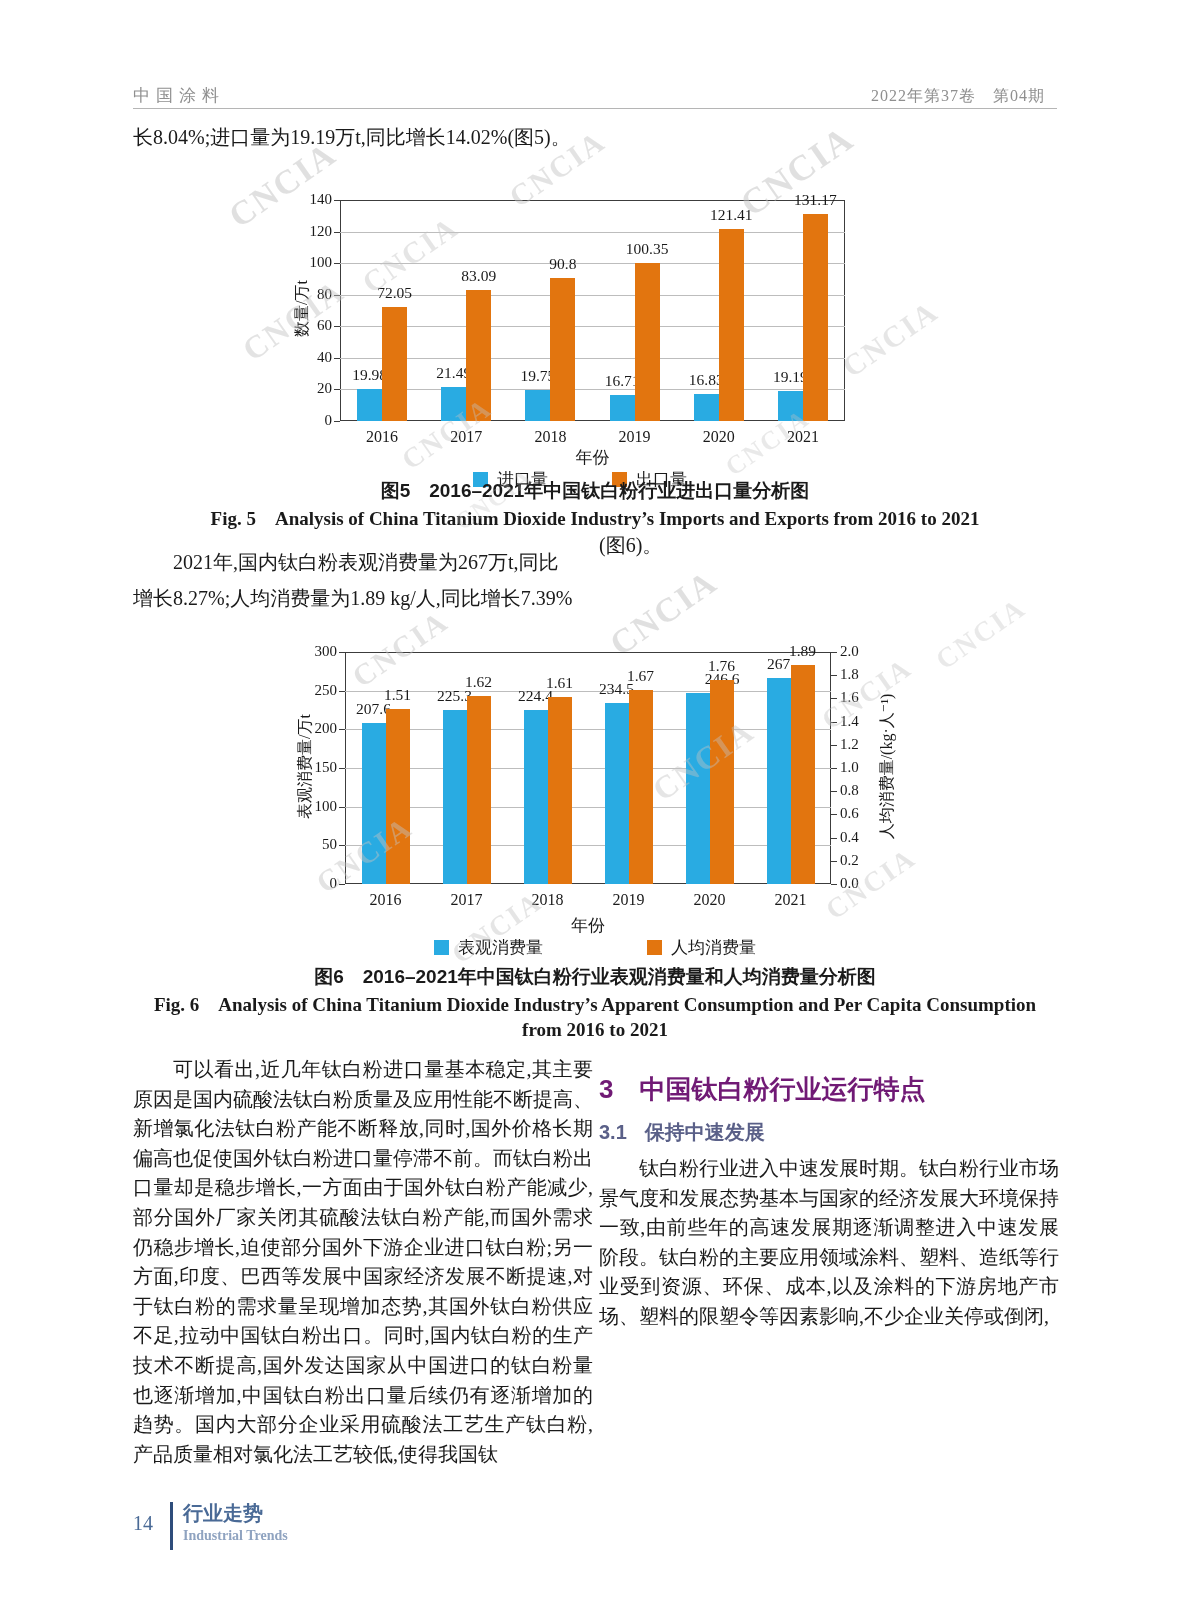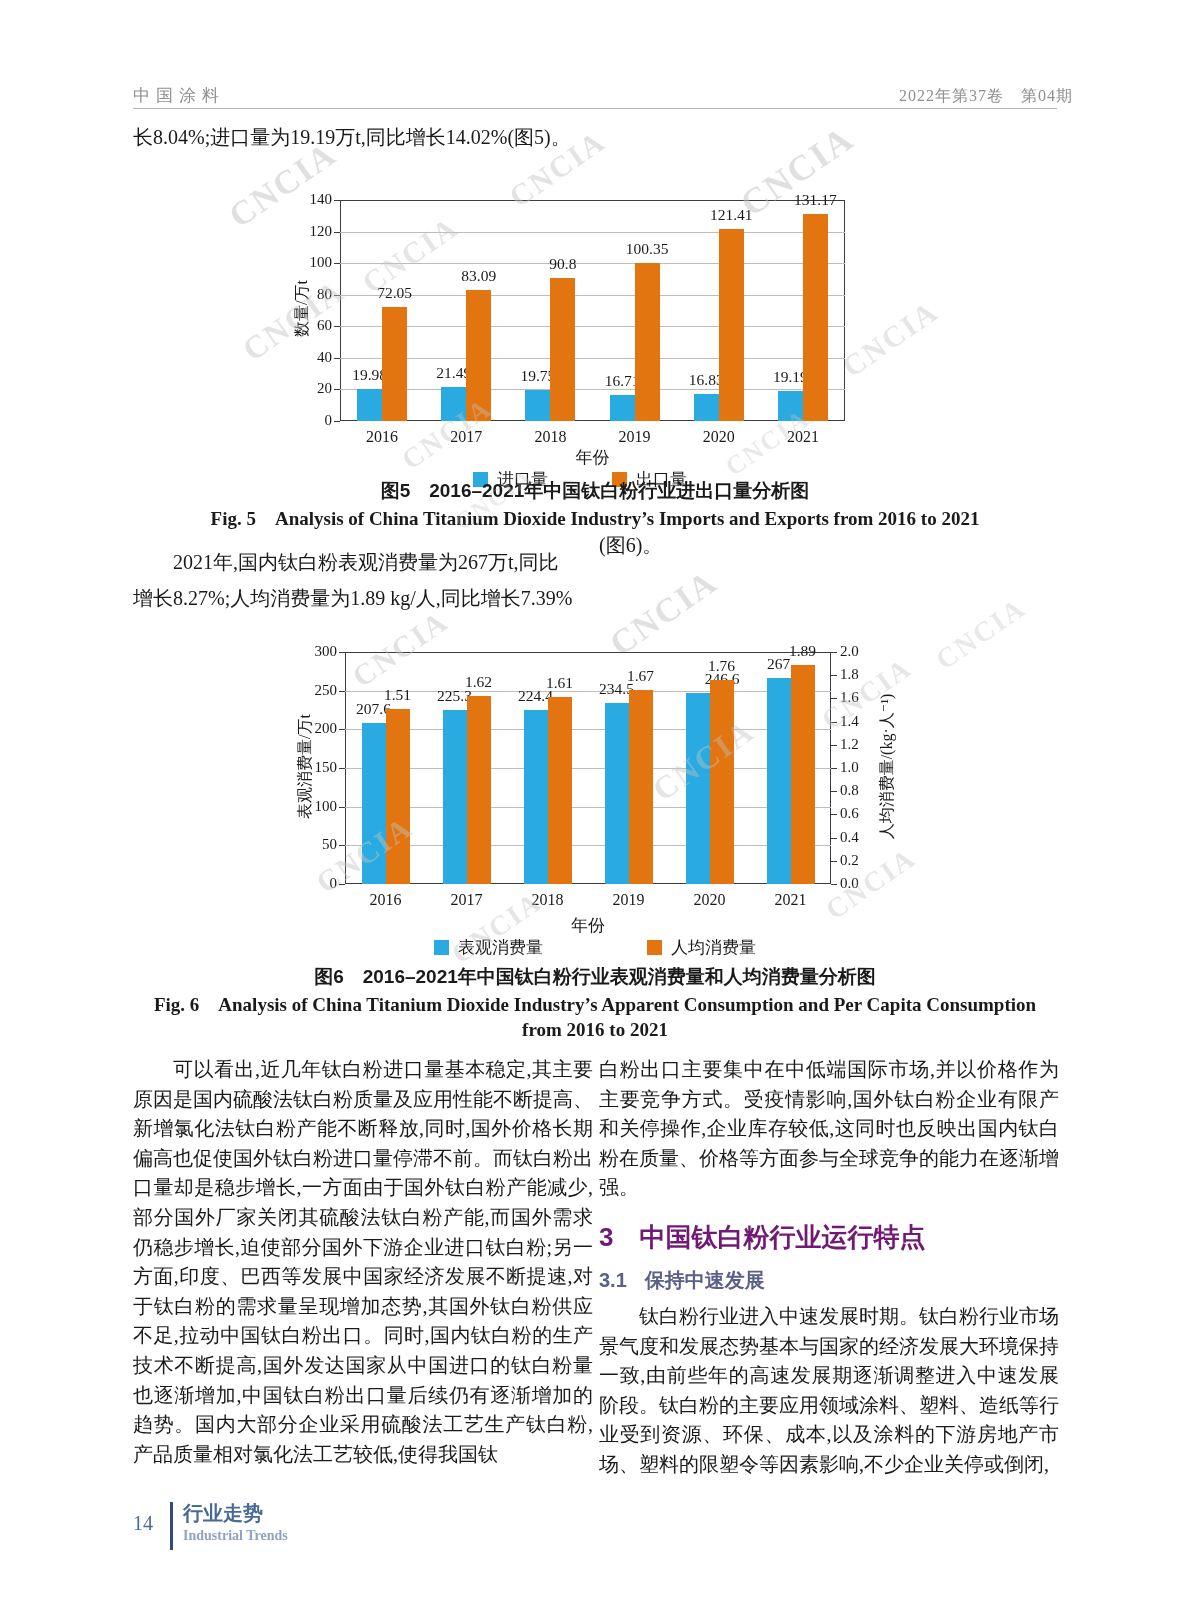--- a/index.html
+++ b/index.html
@@ -5,21 +5,21 @@
   * { margin:0; padding:0; box-sizing:border-box; }
   html,body { background:#e8e8e8; }
   .page {
     position:relative; width:1187px; height:1600px; margin:0 auto;
     background:#ffffff; overflow:hidden;
     font-family:"Liberation Serif","DejaVu Serif",serif; color:#1a1a1a;
   }
   .abs { position:absolute; }
   
   .journal-name { left:133px; top:84px; font-size:17px; color:#8f8f8f; letter-spacing:6px; }
-  .issue-info   { right:114px; top:86px; font-size:16px; color:#8f8f8f; letter-spacing:1px; }
+  .issue-info   { right:142px; top:86px; font-size:16px; color:#8f8f8f; letter-spacing:1px; }
   .header-rule  { left:133px; top:108px; width:924px; height:1px; background:#b5b5b5; }
   
   .lead-text { left:133px; top:124px; font-size:20px; white-space:nowrap; }
   
   .chart { position:absolute; }
   #chart1 { left:260px; top:168px; width:640px; height:322px; }
   #chart2 { left:265px; top:628px; width:660px; height:332px; }
   .plot-box { position:absolute; border:1.5px solid #3c3c3c; background:transparent; }
   .gridline { position:absolute; height:1px; background:#bdbdbd; }
   .tickmark { position:absolute; background:#3c3c3c; }
@@ -254,21 +254,20 @@
 
   <div class="abs caption-zh" id="fig6-cap-zh">图6　2016–2021年中国钛白粉行业表观消费量和人均消费量分析图</div>
   <div class="abs caption-en" id="fig6-cap-en1">Fig. 6　Analysis of China Titanium Dioxide Industry’s Apparent Consumption and Per Capita Consumption</div>
   <div class="abs caption-en" id="fig6-cap-en2">from 2016 to 2021</div>
 
   <div class="col" id="col-left">
     <p class="indent">可以看出,近几年钛白粉进口量基本稳定,其主要原因是国内硫酸法钛白粉质量及应用性能不断提高、新增氯化法钛白粉产能不断释放,同时,国外价格长期偏高也促使国外钛白粉进口量停滞不前。而钛白粉出口量却是稳步增长,一方面由于国外钛白粉产能减少,部分国外厂家关闭其硫酸法钛白粉产能,而国外需求仍稳步增长,迫使部分国外下游企业进口钛白粉;另一方面,印度、巴西等发展中国家经济发展不断提速,对于钛白粉的需求量呈现增加态势,其国外钛白粉供应不足,拉动中国钛白粉出口。同时,国内钛白粉的生产技术不断提高,国外发达国家从中国进口的钛白粉量也逐渐增加,中国钛白粉出口量后续仍有逐渐增加的趋势。国内大部分企业采用硫酸法工艺生产钛白粉,产品质量相对氯化法工艺较低,使得我国钛</p>
   </div>
 
   <div class="col" id="col-right">
-    <p>白粉出口主要集中在中低端国际市场,并以价格作为主要竞争方式。受疫情影响,国外钛白粉企业有限产和关停操作,企业库存较低,这同时也反映出国内钛白粉在质量、价格等方面参与全球竞争的能力在逐渐增强。</p>
     <h3 class="sec-h3"><span class="sec-num">3</span><span>中国钛白粉行业运行特点</span></h3>
     <h4 class="sec-h4"><span class="sec-num">3.1</span><span>保持中速发展</span></h4>
     <p class="p2">　　钛白粉行业进入中速发展时期。钛白粉行业市场景气度和发展态势基本与国家的经济发展大环境保持一致,由前些年的高速发展期逐渐调整进入中速发展阶段。钛白粉的主要应用领域涂料、塑料、造纸等行业受到资源、环保、成本,以及涂料的下游房地产市场、塑料的限塑令等因素影响,不少企业关停或倒闭,</p>
   </div>
 
   <div class="abs footer-pageno">14</div>
   <div class="abs footer-bar"></div>
   <div class="abs footer-zh">行业走势</div>
   <div class="abs footer-en">Industrial Trends</div>
 

